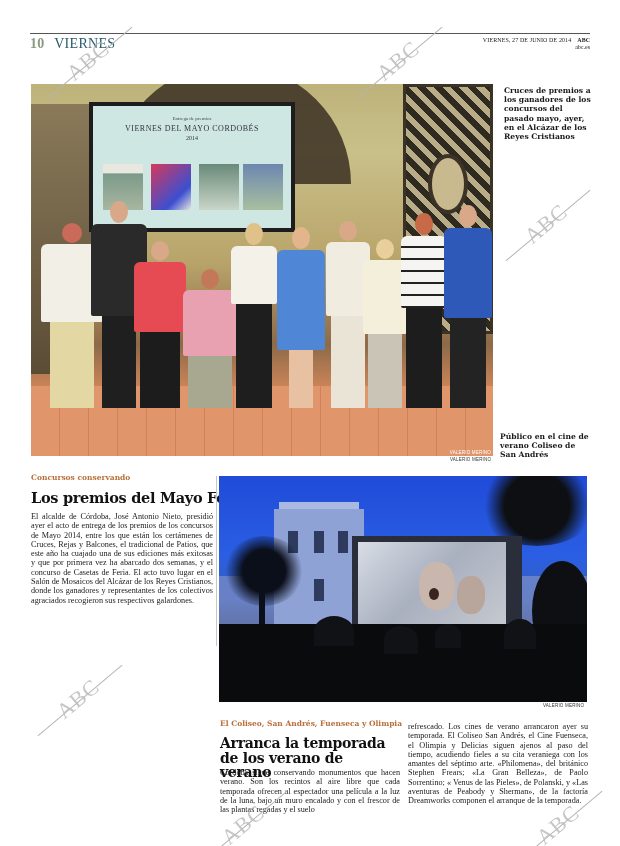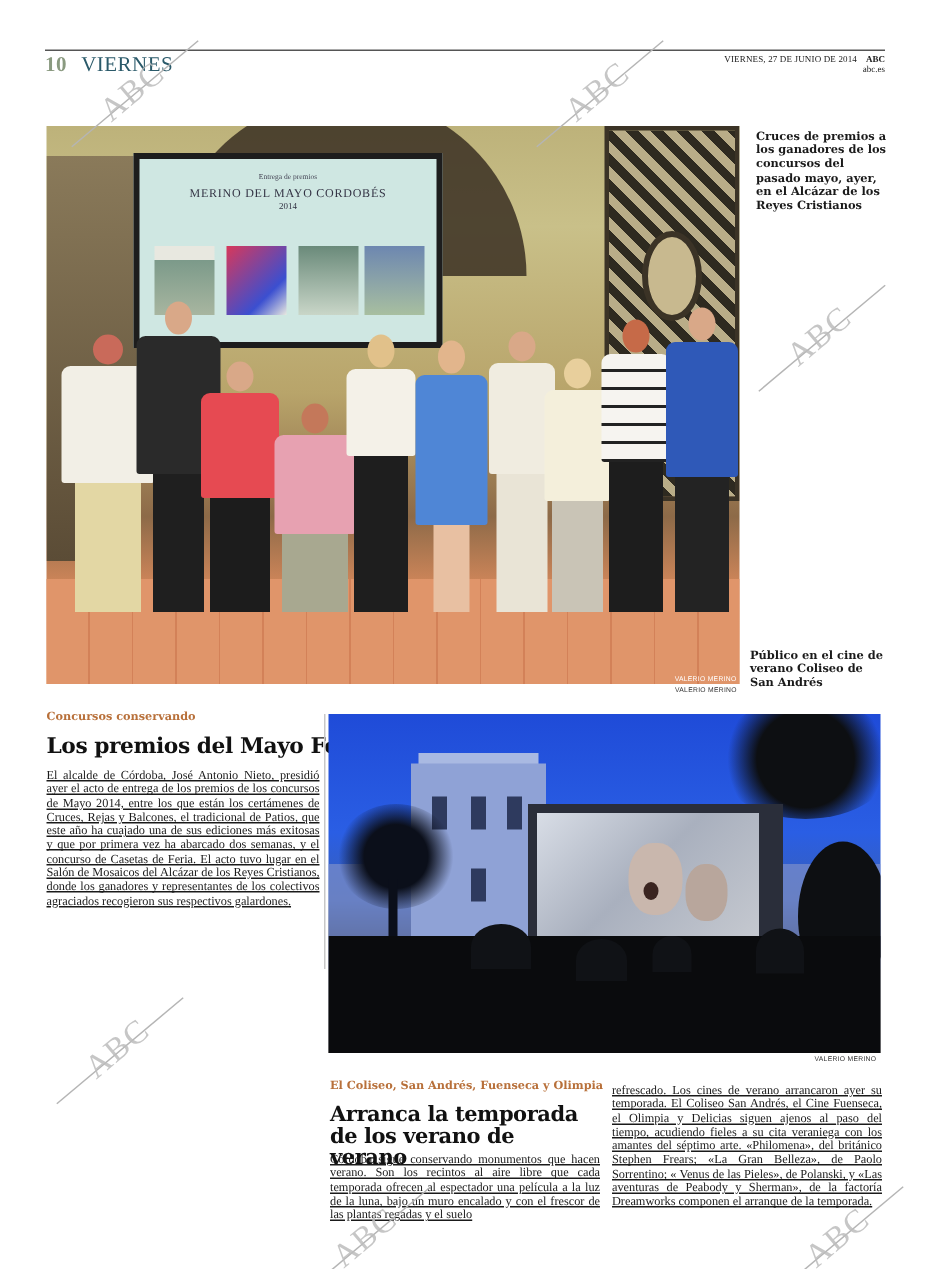--- a/index.html
+++ b/index.html
@@ -53,21 +53,21 @@
   .p2-palm { position:absolute; left:5px; top:60px; width:80px; height:70px; border-radius:50%; background:radial-gradient(circle,#0b0f1a 40%,transparent 72%); }
   .p2-palm-trunk { position:absolute; left:40px; top:110px; width:6px; height:70px; background:#0b0f1a; }
   .p2-tree { position:absolute; right:-10px; top:-10px; width:120px; height:80px; border-radius:50%; background:radial-gradient(circle,#0d0f12 45%,transparent 72%); }
   .p2-tree2 { position:absolute; right:-5px; top:85px; width:60px; height:100px; border-radius:50%; background:#0d0f12; }
   .p2-crowd { position:absolute; left:0; right:0; bottom:0; height:78px; background:#0a0b0d; }
   .p2-headc { position:absolute; border-radius:50% 50% 0 0; background:#101216; }
 
   
   .kicker { position:absolute; font-family:"DejaVu Serif", serif; font-weight:bold; font-size:7.5px; color:#b8703a; }
   .headline { position:absolute; font-family:"DejaVu Serif", serif; font-weight:bold; color:#111; letter-spacing:-0.3px; }
-  .bodytext { position:absolute; font-family:"Liberation Serif", serif; font-size:8.2px; line-height:9.3px; color:#1a1a1a; text-align:justify; hyphens:auto;text-decoration:underline; }
+  .bodytext { position:absolute; font-family:"Liberation Serif", serif; font-size:8.2px; line-height:9.3px; color:#1a1a1a; text-align:justify; hyphens:auto; }
   .col-rule { position:absolute; left:216px; top:476px; width:1px; height:170px; background:#c7c7c7; }
 
   
   .wm { position:absolute; width:0; height:0; }
   .wm .line { position:absolute; left:-55px; top:0; width:110px; height:1px; background:#b5b5b5; transform:rotate(-40deg); transform-origin:center; }
   .wm .txt { position:absolute; left:-26px; top:-14px; font-family:"Liberation Serif", serif; font-size:22px; color:#bdbdbd; transform:rotate(-40deg); letter-spacing:1px; opacity:0.85; }
 </style>
 </head>
 <body>
 
@@ -81,21 +81,21 @@
   <div>abc.es</div>
 </div>
 
 <div class="photo1">
   <div class="p1-wall-l"></div>
   <div class="p1-arch"></div>
   <div class="p1-mosaic"></div>
   <div class="p1-mosaic-c"></div>
   <div class="p1-screen">
     <div class="p1-screen-t1">Entrega de premios</div>
-    <div class="p1-screen-t2">MERINO DEL MAYO CORDOBÉS</div>
+    <div class="p1-screen-t2">VIERNES DEL MAYO CORDOBÉS</div>
     <div class="p1-screen-t3">2014</div>
     <div class="p1-poster" style="left:10px;background:linear-gradient(180deg,#e8e8e0 20%,#7c9a8a 21%,#a8b6a0);"></div>
     <div class="p1-poster" style="left:58px;background:linear-gradient(135deg,#d8385a,#3b4fd0 70%,#e8e8e0);"></div>
     <div class="p1-poster" style="left:106px;background:linear-gradient(180deg,#6a8a7a,#c9d6c8);"></div>
     <div class="p1-poster" style="left:150px;background:linear-gradient(180deg,#6d87b0,#a8bfa0);"></div>
   </div>
   <div class="p1-floor"></div>
   <div class="people">
     <div class="person" style="left:6px;width:70px;">
         <div class="head" style="width:20px;height:20px;background:#c96a5a;"></div>

